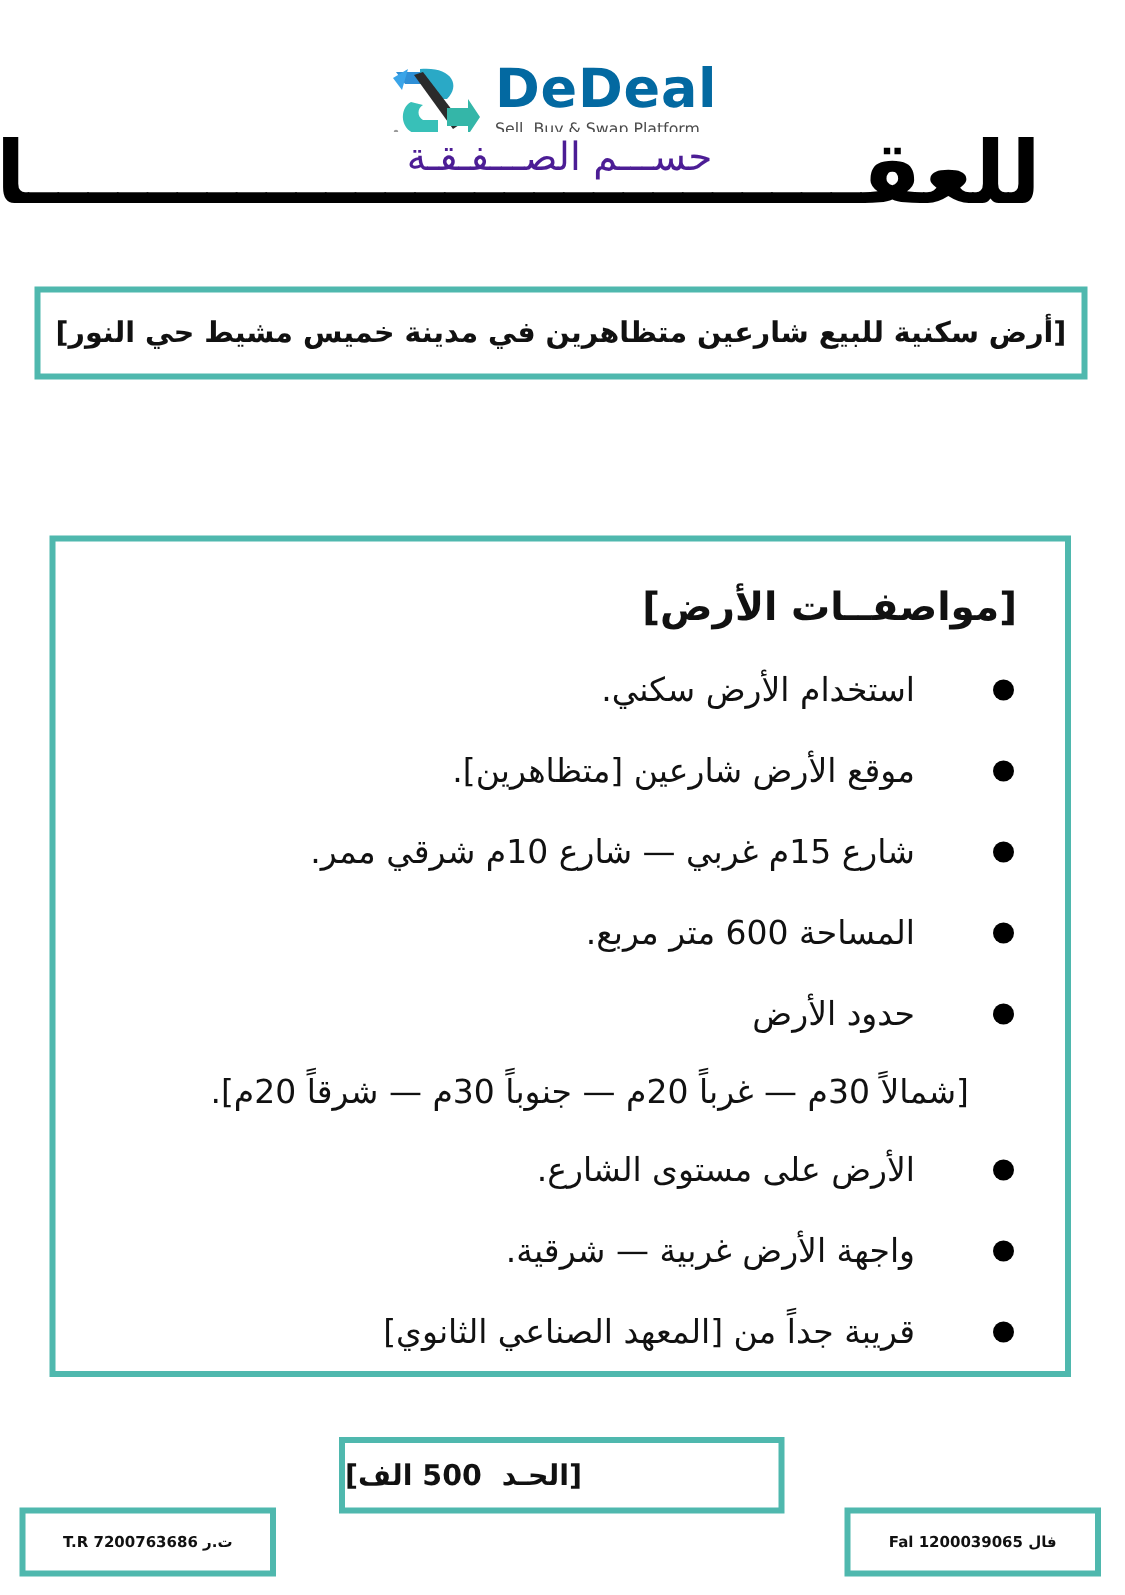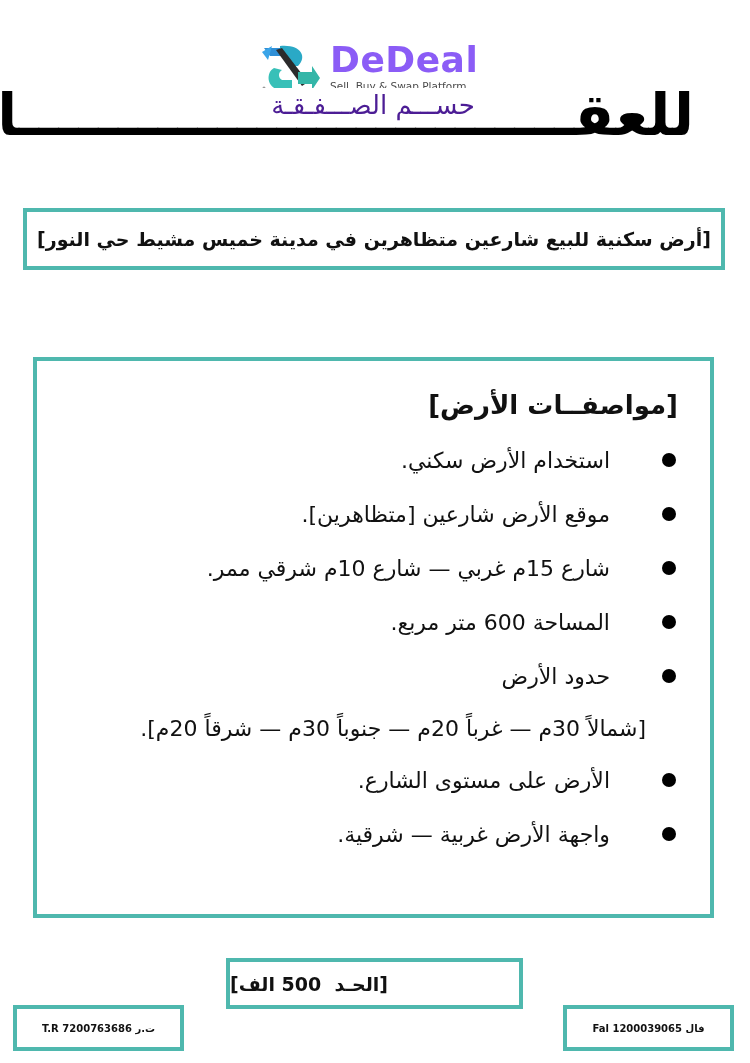--- a/index.html
+++ b/index.html
@@ -3,36 +3,36 @@
   <meta charset="utf-8">
   <style>
     * { box-sizing: border-box; margin: 0; padding: 0; }
     html, body { width: 750px; height: 1063px; background: #ffffff; overflow: hidden; }
     body { position: relative; font-family: "DejaVu Sans", sans-serif; color: #111; }
 
     
     .logo { position: absolute; left: 258px; top: 40px; width: 240px; height: 56px; }
     .logo-mark { position: absolute; left: 0; top: 2px; width: 62px; height: 52px; }
     .logo-word { position: absolute; left: 72px; top: 0px; font-family: "DejaVu Sans", sans-serif;
-      font-size: 36px; font-weight: bold; color: #8b5cf6; letter-spacing: 0.5px; line-height: 40px; }
+      font-size: 36px; font-weight: bold; color: #0369a1; letter-spacing: 0.5px; line-height: 40px; }
     .logo-tag { position: absolute; left: 72px; top: 40px; font-size: 10.5px; color: #4a4a4a;
       font-family: "DejaVu Sans", sans-serif; white-space: nowrap; }
 
     
     .heading { position: absolute; left: 60px; top: 92px; width: 634px; height: 60px; }
     .heading-big { position: absolute; right: 0; top: -12px; direction: rtl;
       font-family: "DejaVu Sans", sans-serif; font-weight: bold; font-size: 58px; line-height: 70px;
       color: #000; white-space: nowrap; }
     .heading-small { position: absolute; left: 148px; top: -4px; width: 330px; text-align: center;
       direction: rtl; font-family: "DejaVu Sans", sans-serif; font-size: 26px; line-height: 34px; color: #4c1d95;
       background: #fff; padding: 0 6px; }
 
     .box { position: absolute; border: 4px solid #4fb8ae; background: #fff; }
 
-    .title-box { left: 23px; top: 208px; width: 702px; height: 62px; display: flex; align-items: center;
+    .title-box { left: 23px; top: 191px; width: 702px; height: 62px; display: flex; align-items: center;
       justify-content: center; }
     .title-text { direction: rtl; font-size: 19px; font-weight: bold; white-space: nowrap; }
 
     .specs-box { left: 33px; top: 357px; width: 681px; height: 561px; }
     .specs-inner { position: absolute; right: 28px; top: 22px; left: 20px; direction: rtl; }
     .specs-heading { font-size: 26px; font-weight: bold; line-height: 44px; margin-bottom: 6px; padding-right: 4px; }
     .spec-item { display: flex; align-items: center; height: 54px; font-size: 22px; white-space: nowrap; gap: 36px; }
     .spec-item .bullet { width: 14px; height: 14px; border-radius: 50%; background: #000;
       margin-left: 16px; margin-right: 6px; flex: 0 0 auto; }
     .spec-item.sub { padding-right: 36px; height: 50px; }
@@ -101,20 +101,24 @@
       <span>[شمالاً 30م — غرباً 20م — جنوباً 30م — شرقاً 20م].</span>
     </div>
     <div class="spec-item">
       <span class="bullet"></span>
       <span>الأرض على مستوى الشارع.</span>
     </div>
     <div class="spec-item">
       <span class="bullet"></span>
       <span>واجهة الأرض غربية — شرقية.</span>
     </div>
+    <div class="spec-item">
+      <span class="bullet"></span>
+      <span>قريبة جداً من [المعهد الصناعي الثانوي]</span>
+    </div>
   </div>
 </div>
 
 <div class="box price-box">
   <span class="price-text">[الحـد  500 الف]</span>
 </div>
 
 <div class="box tr-box">
   <span class="small-id">T.R 7200763686 ت.ر</span>
 </div>

